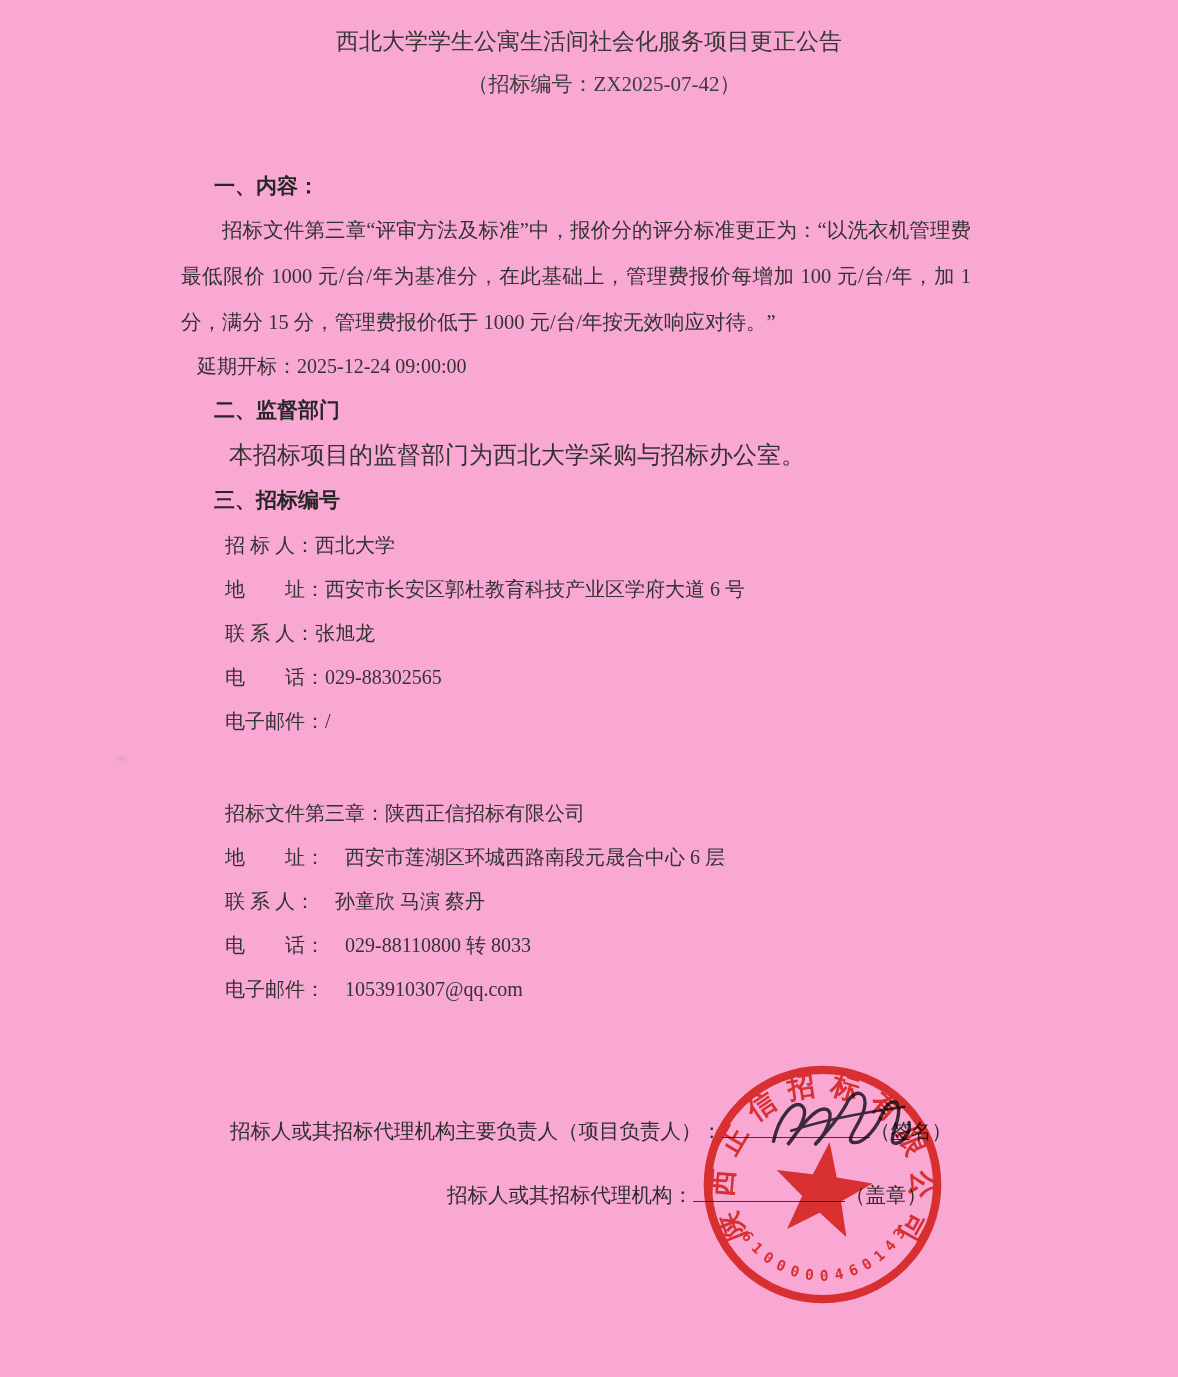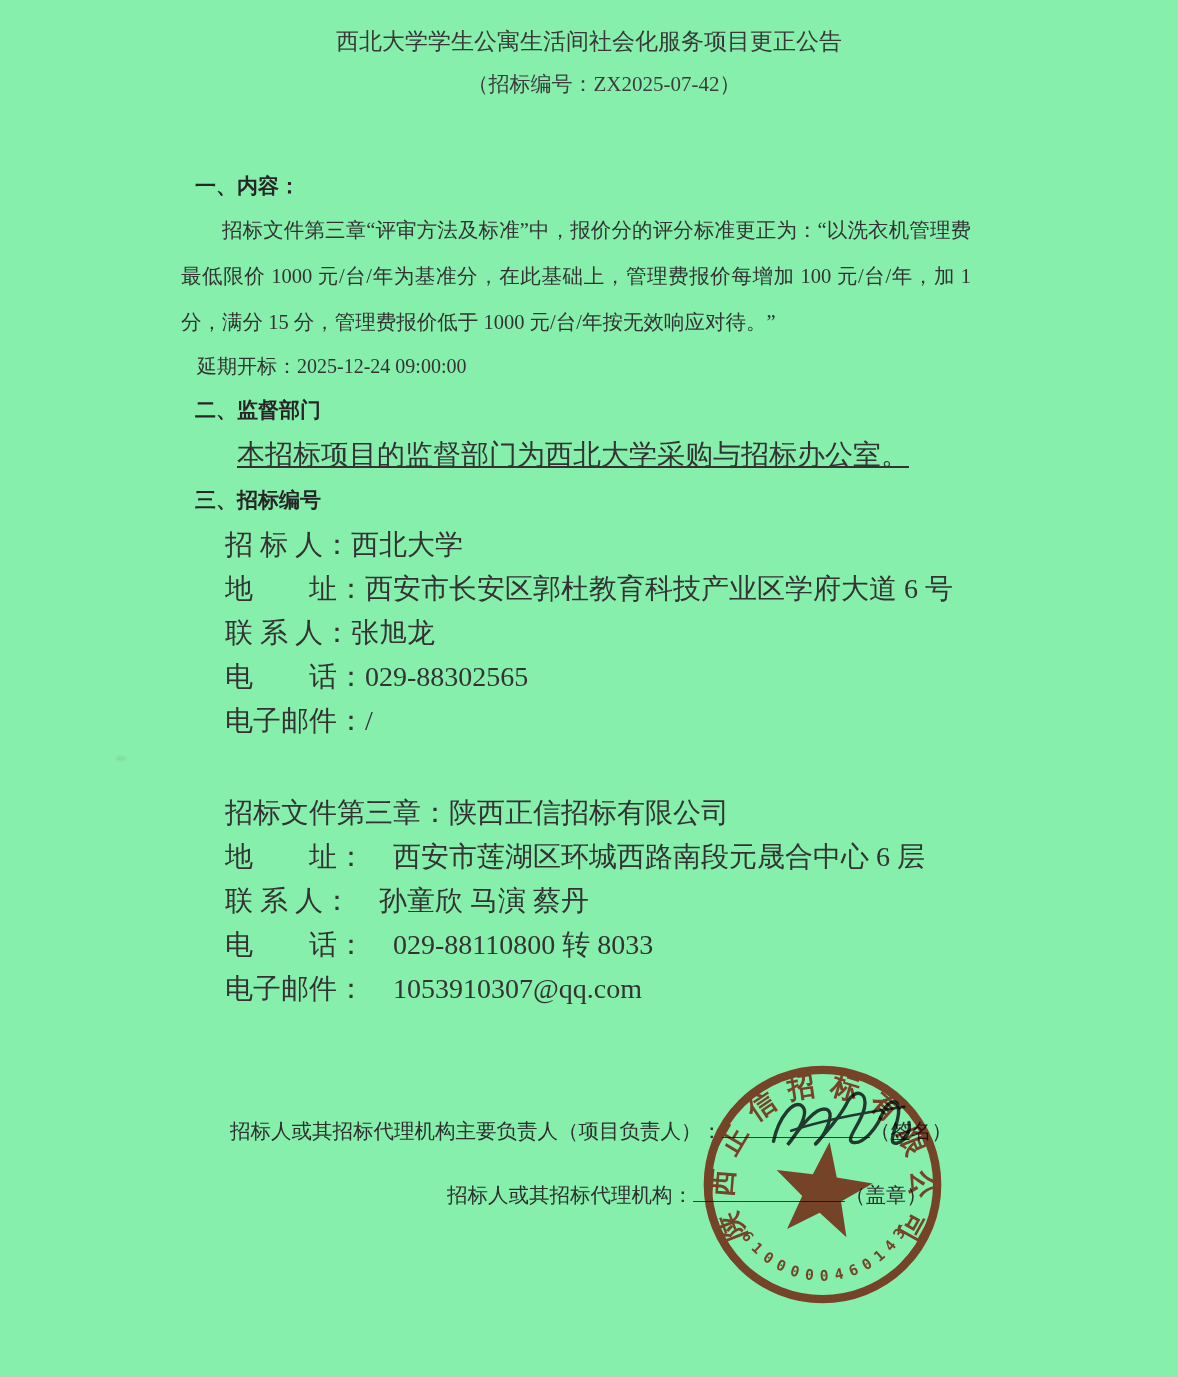--- a/index.html
+++ b/index.html
@@ -1,53 +1,53 @@
 <!DOCTYPE html>
 <html><head>
 <meta charset="utf-8">
 <style>
   html,body { margin:0; padding:0; background:#e9e9e9; }
   .page {
     position:relative;
     width:1178px; height:1377px;
     margin:0 auto;
-    background:#86efac;
+    background:#f9a8d4;
     font-family:"Liberation Serif","DejaVu Serif",serif;
     color:#2f2f2f;
     overflow:hidden;
   }
   .doc-title {
     position:absolute; top:26px; left:0; width:100%;
     text-align:center; font-size:23px; line-height:32px;
     font-weight:500; color:#383838; margin:0;
   }
   .doc-subtitle {
     position:absolute; top:69px; left:0; width:100%;
     text-align:center; font-size:21px; line-height:30px; color:#3c3c3c;padding-left:15px;
   }
   .sec-heading {
-    position:absolute; left:195px;
+    position:absolute; left:214px;
     font-family:"Liberation Sans","DejaVu Sans",sans-serif;
     font-weight:700; font-size:21px; line-height:28px; color:#262626;
   }
   .h1pos { top:172px; }
   .h2pos { top:396px; }
   .h3pos { top:486px; }
   .body-para {
     position:absolute; left:181px; width:790px; margin:0;
     font-size:20.5px; line-height:46px;
     text-align:justify; text-indent:2em; color:#333;
   }
   .para1 { top:207px; }
-  .para2 { top:441px; line-height:28px; font-size:28px;text-decoration:underline; }
+  .para2 { top:441px; line-height:28px; font-size:24px; }
   .deferral {
     position:absolute; left:197px; top:352px;
     font-size:20px; line-height:28px; color:#333;
   }
-  .contact-block { position:absolute; left:225px; font-size:28px; color:#333; }
+  .contact-block { position:absolute; left:225px; font-size:20px; color:#333; }
   .block1 { top:523px; }
   .block2 { top:791px; }
   .c-row { height:44px; line-height:44px; }
   .c-label { white-space:pre; }
   .c-value { white-space:pre-wrap; }
   .sig-row {
     position:absolute; font-size:20.5px; line-height:28px; color:#2e2e2e;
     white-space:nowrap; z-index:1;
   }
   .sig1 { left:230px; top:1114px; }

